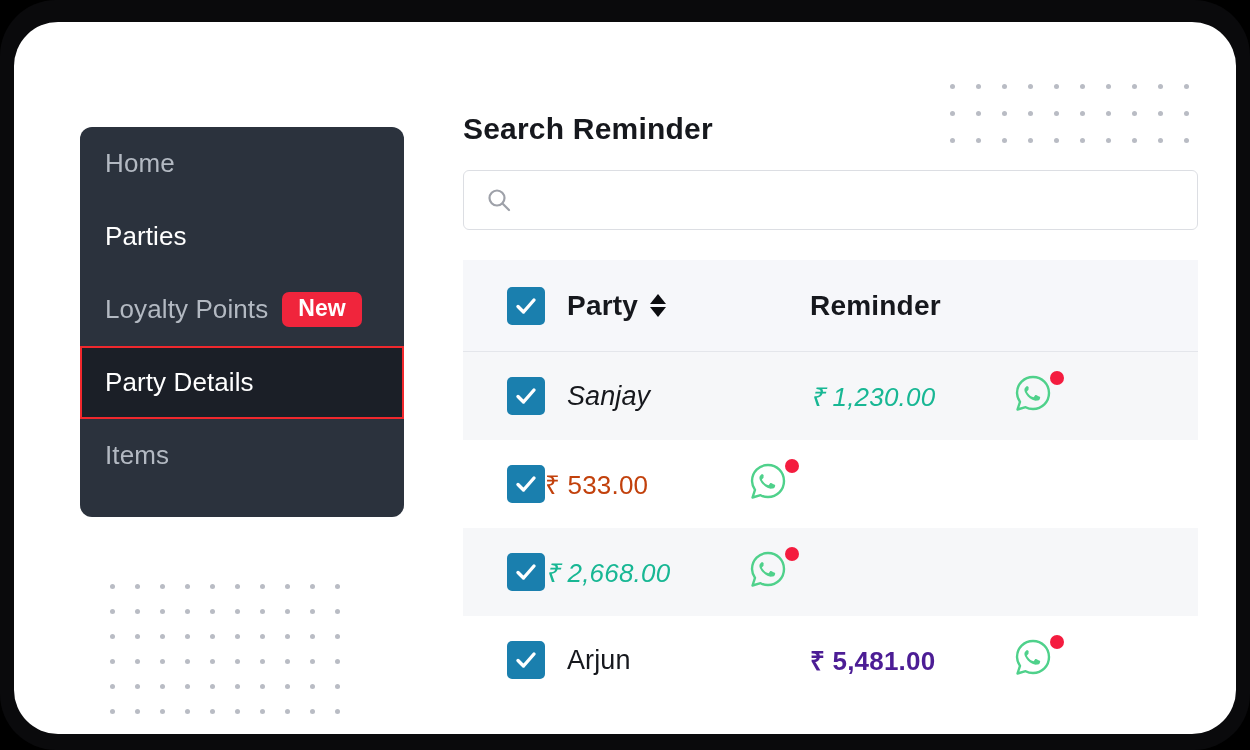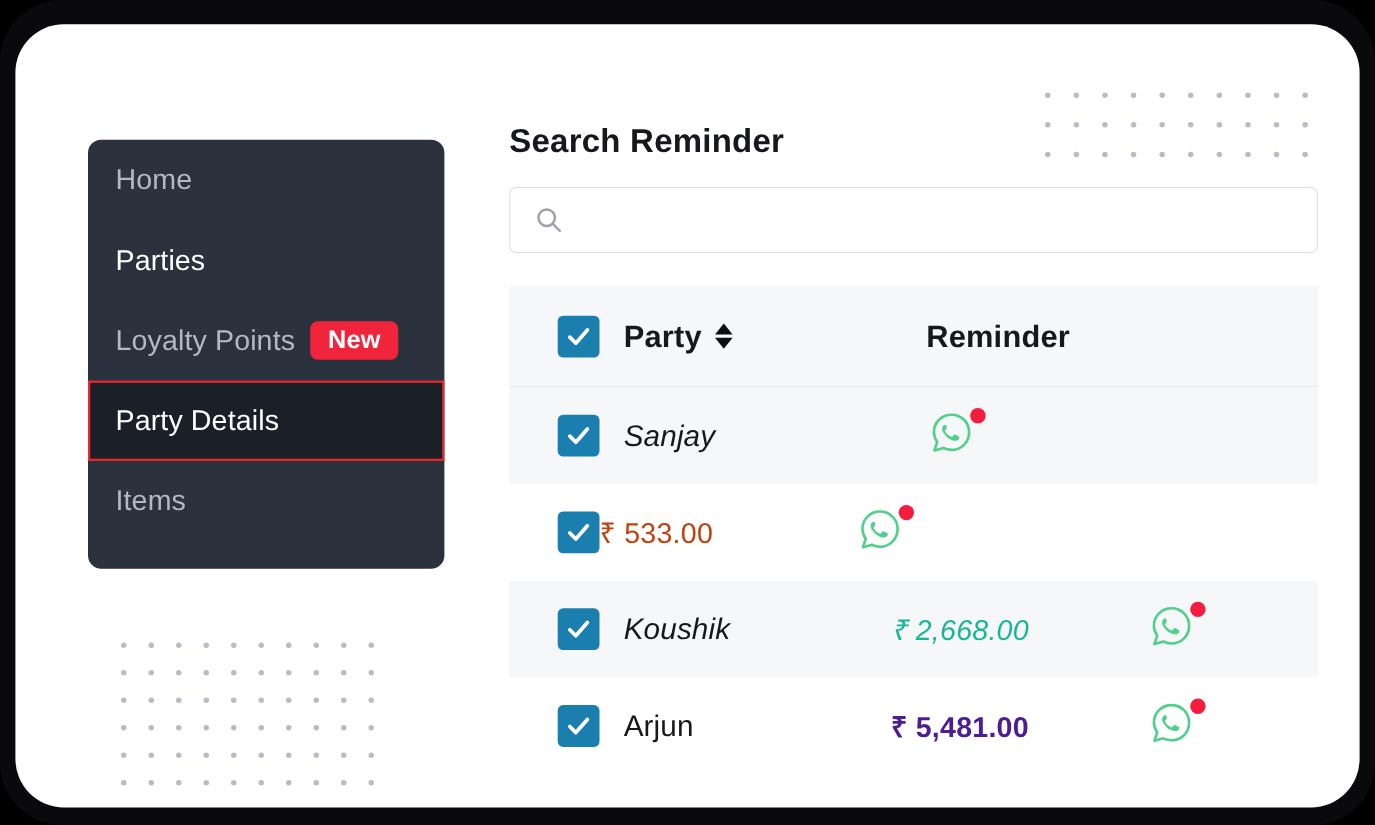--- a/index.html
+++ b/index.html
@@ -163,21 +163,21 @@
     border-radius: 5px;
     background: #1a7fae;
     display: flex;
     align-items: center;
     justify-content: center;
   }
   .cb svg { display: block; }
 
   .col-party  { flex: 0 0 265px; padding-left: 22px; display: flex; align-items: center; }
   .col-amount { flex: 0 0 200px; display: flex; align-items: center; justify-content: flex-start; }
-  .col-remind { flex: 1 1 auto; display: flex; align-items: flex-start; margin-left: 32px; }
+  .col-remind { flex: 1 1 auto; display: flex; align-items: flex-start; }
 
   .th {
     font-size: 28px;
     font-weight: bold;
     color: #16181d;
     letter-spacing: 0.2px;
   }
   .sort-icon {
     margin-left: 12px;
     display: inline-flex;
@@ -367,20 +367,23 @@
           </div>
           <div class="trow alt">
             <div class="cb" style="background: rgb(26, 127, 174);">
               <svg width="26" height="26" viewBox="0 0 26 26">
                 <polyline points="5,13.5 10.5,19 21,7" fill="none" stroke="#ffffff" stroke-width="3.4" stroke-linecap="round" stroke-linejoin="round"></polyline>
               </svg>
             </div>
             <div class="col-party">
               <span class="party-name">Sanjay</span>
             </div>
+            <div class="col-amount">
+              <span class="amount" style="color: rgb(24, 183, 148);">₹ 1,230.00</span>
+            </div>
             <div class="col-remind">
               <div class="wa-wrap"><svg width="46" height="46" viewBox="0 0 46 46">
                   <path d="M23 6 C32 6 39 13 39 22 C39 31 32 38 23 38 C20.3 38 17.8 37.4 15.6 36.2 L7.5 38.5 L10 30.8 C8.4 28.3 7 25.4 7 22 C7 13 14 6 23 6 Z" fill="none" stroke="#4fd18b" stroke-width="2.4" stroke-linejoin="round"></path>
                   <path d="M18.6 16.2 C18.1 15.3 17.6 15.3 17.2 15.3 C16.7 15.3 16.2 15.4 15.8 15.9 C15.3 16.4 14.4 17.3 14.4 19.1 C14.4 20.9 15.8 22.6 16 22.9 C16.2 23.2 18.6 27.1 22.5 28.7 C25.7 30 26.4 29.7 27.1 29.6 C28.2 29.5 29.4 28.8 29.8 27.9 C30.2 27 30.2 26.2 30.1 26 C29.9 25.8 29.6 25.7 29.1 25.5 C28.6 25.2 26.5 24.2 26.1 24 C25.7 23.9 25.4 23.8 25.1 24.3 C24.8 24.8 24 25.7 23.8 26 C23.5 26.3 23.3 26.3 22.8 26.1 C22.3 25.8 21 25.4 19.4 24 C18.2 22.9 17.4 21.6 17.1 21.1 C16.9 20.6 17.1 20.4 17.3 20.1 C17.5 19.9 17.8 19.6 18 19.3 C18.3 19.1 18.4 18.9 18.5 18.6 C18.7 18.3 18.6 18 18.5 17.8 C18.4 17.5 18.9 17.1 18.6 16.2 Z" fill="#4fd18b"></path>
                 </svg><span class="wa-dot" style="background: rgb(244, 28, 63);"></span></div>
             </div>
           </div>
           <div class="trow plain">
             <div class="cb" style="background: rgb(26, 127, 174);">
               <svg width="26" height="26" viewBox="0 0 26 26">
@@ -396,23 +399,20 @@
                   <path d="M18.6 16.2 C18.1 15.3 17.6 15.3 17.2 15.3 C16.7 15.3 16.2 15.4 15.8 15.9 C15.3 16.4 14.4 17.3 14.4 19.1 C14.4 20.9 15.8 22.6 16 22.9 C16.2 23.2 18.6 27.1 22.5 28.7 C25.7 30 26.4 29.7 27.1 29.6 C28.2 29.5 29.4 28.8 29.8 27.9 C30.2 27 30.2 26.2 30.1 26 C29.9 25.8 29.6 25.7 29.1 25.5 C28.6 25.2 26.5 24.2 26.1 24 C25.7 23.9 25.4 23.8 25.1 24.3 C24.8 24.8 24 25.7 23.8 26 C23.5 26.3 23.3 26.3 22.8 26.1 C22.3 25.8 21 25.4 19.4 24 C18.2 22.9 17.4 21.6 17.1 21.1 C16.9 20.6 17.1 20.4 17.3 20.1 C17.5 19.9 17.8 19.6 18 19.3 C18.3 19.1 18.4 18.9 18.5 18.6 C18.7 18.3 18.6 18 18.5 17.8 C18.4 17.5 18.9 17.1 18.6 16.2 Z" fill="#4fd18b"></path>
                 </svg><span class="wa-dot" style="background: rgb(244, 28, 63);"></span></div>
             </div>
           </div>
           <div class="trow alt">
             <div class="cb" style="background: rgb(26, 127, 174);">
               <svg width="26" height="26" viewBox="0 0 26 26">
                 <polyline points="5,13.5 10.5,19 21,7" fill="none" stroke="#ffffff" stroke-width="3.4" stroke-linecap="round" stroke-linejoin="round"></polyline>
               </svg>
             </div>
-            <div class="col-party">
-              <span class="party-name">Koushik</span>
-            </div>
             <div class="col-amount">
               <span class="amount" style="color: rgb(24, 183, 148);">₹ 2,668.00</span>
             </div>
             <div class="col-remind">
               <div class="wa-wrap"><svg width="46" height="46" viewBox="0 0 46 46">
                   <path d="M23 6 C32 6 39 13 39 22 C39 31 32 38 23 38 C20.3 38 17.8 37.4 15.6 36.2 L7.5 38.5 L10 30.8 C8.4 28.3 7 25.4 7 22 C7 13 14 6 23 6 Z" fill="none" stroke="#4fd18b" stroke-width="2.4" stroke-linejoin="round"></path>
                   <path d="M18.6 16.2 C18.1 15.3 17.6 15.3 17.2 15.3 C16.7 15.3 16.2 15.4 15.8 15.9 C15.3 16.4 14.4 17.3 14.4 19.1 C14.4 20.9 15.8 22.6 16 22.9 C16.2 23.2 18.6 27.1 22.5 28.7 C25.7 30 26.4 29.7 27.1 29.6 C28.2 29.5 29.4 28.8 29.8 27.9 C30.2 27 30.2 26.2 30.1 26 C29.9 25.8 29.6 25.7 29.1 25.5 C28.6 25.2 26.5 24.2 26.1 24 C25.7 23.9 25.4 23.8 25.1 24.3 C24.8 24.8 24 25.7 23.8 26 C23.5 26.3 23.3 26.3 22.8 26.1 C22.3 25.8 21 25.4 19.4 24 C18.2 22.9 17.4 21.6 17.1 21.1 C16.9 20.6 17.1 20.4 17.3 20.1 C17.5 19.9 17.8 19.6 18 19.3 C18.3 19.1 18.4 18.9 18.5 18.6 C18.7 18.3 18.6 18 18.5 17.8 C18.4 17.5 18.9 17.1 18.6 16.2 Z" fill="#4fd18b"></path>
                 </svg><span class="wa-dot" style="background: rgb(244, 28, 63);"></span></div>
             </div>
           </div>

